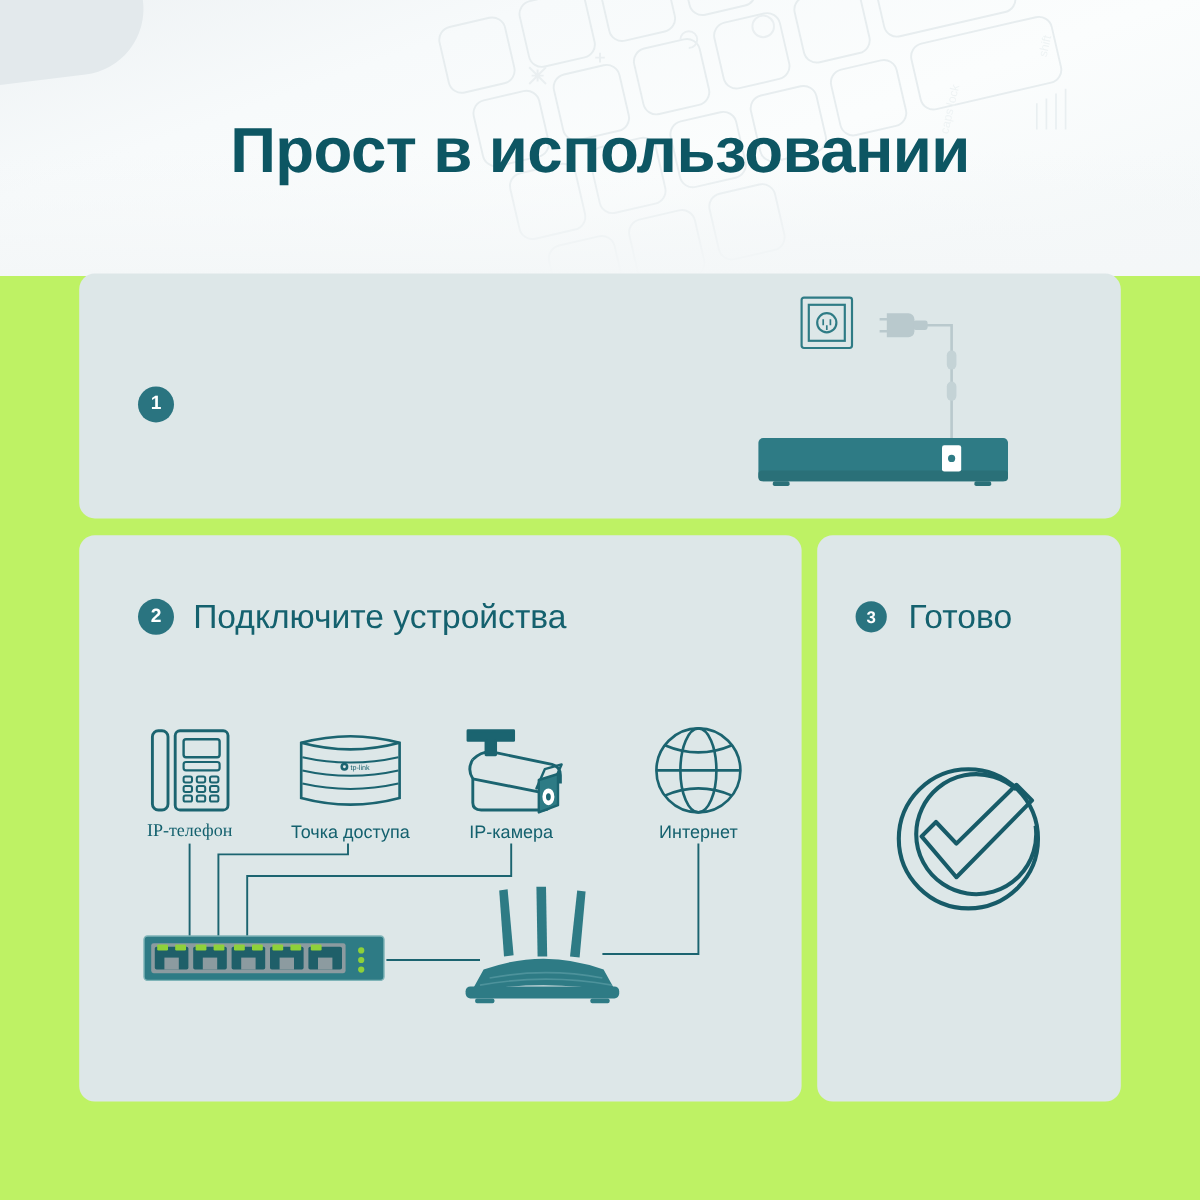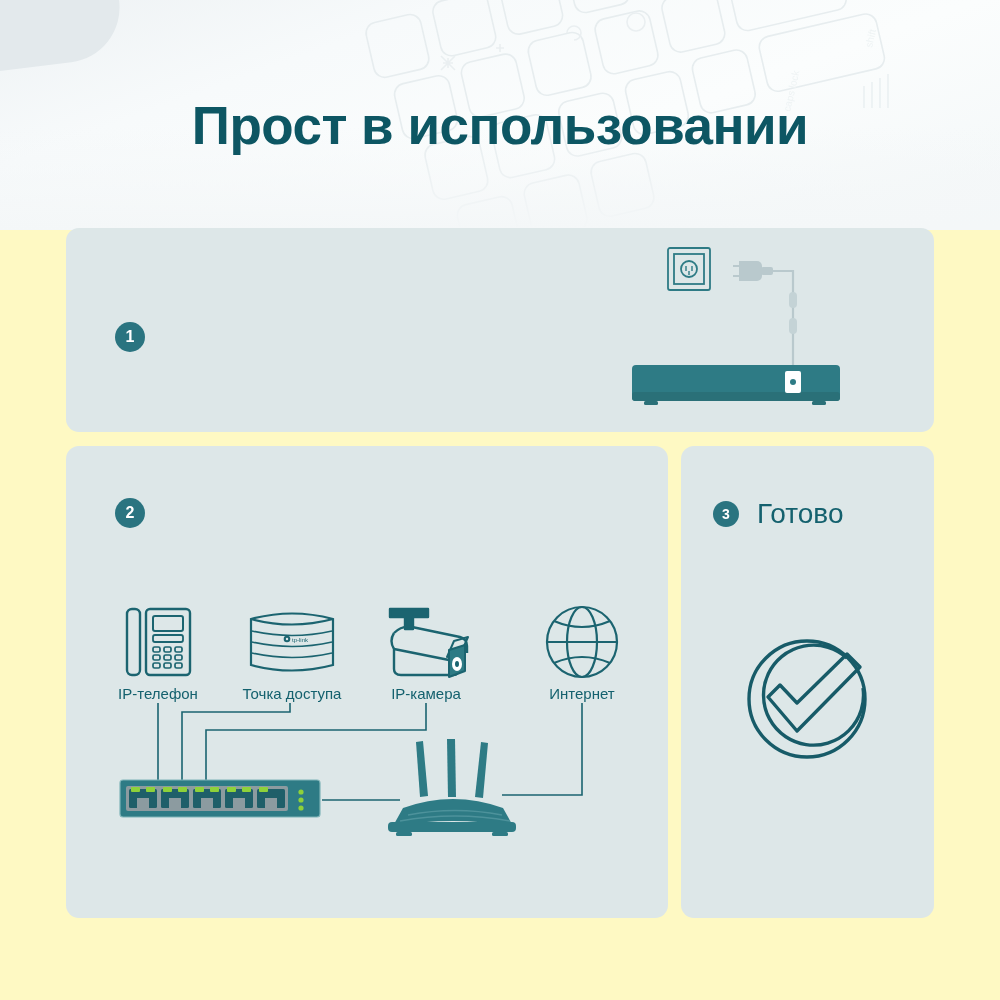--- a/index.html
+++ b/index.html
@@ -8,21 +8,21 @@
   html, body {
     width:1000px; height:1000px;
     font-family:"Liberation Sans","DejaVu Sans",sans-serif;
     overflow:hidden;
   }
 
   
   #page {
     position:relative;
     width:1000px; height:1000px;
-    background:#fef9c3;
+    background:#bef264;
     overflow:hidden;
   }
 
   
   .bg-photo {
     position:absolute; left:0; top:0; width:1000px; height:230px;
     background:
       linear-gradient(160deg,#eef2f4 0%,#f7fafb 28%,#fbfdfd 60%,#f3f7f8 100%);
   }
   .bg-photo::after{
@@ -79,21 +79,21 @@
   .illus { position:absolute; }
   #illus-power   { left:630px; top:240px; }
   #illus-devices { left:100px; top:595px; }
   #illus-done    { left:735px; top:625px; }
 
   
   .dev-label {
     position:absolute; top:685px;
     font-size:15px; color:#14616e; text-align:center; white-space:nowrap;
   }
-  #lbl0{ left:88px;  width:140px; }
+  #lbl0{ left:88px;  width:140px;font-family:Liberation Serif, serif; }
   #lbl1{ left:218px; width:148px; }
   #lbl2{ left:360px; width:132px; }
   #lbl3{ left:512px; width:140px; }
 
   .switch-label {
     position:absolute; left:118px; top:825px; width:220px;
     text-align:center; font-size:17px; color:#14616e; white-space:nowrap;
   }
 </style>
 </head>
@@ -150,20 +150,21 @@
   <div class="card" id="card1"></div>
   <div class="card" id="card2"></div>
   <div class="card" id="card3"></div>
 
   <div class="step-head" id="s1head">
     <div class="badge">1</div>
   </div>
 
   <div class="step-head" id="s2head">
     <div class="badge">2</div>
+    <div class="step-title">Подключите устройства</div>
   </div>
 
   <div class="step-head" id="s3head">
     <div class="badge small">3</div>
     <div class="step-title">Готово</div>
   </div>
 
   <svg class="illus" id="illus-power" width="220" height="180" viewBox="0 0 220 180">
 
     <g fill="none" stroke="#2e7b85" stroke-width="1.8">

